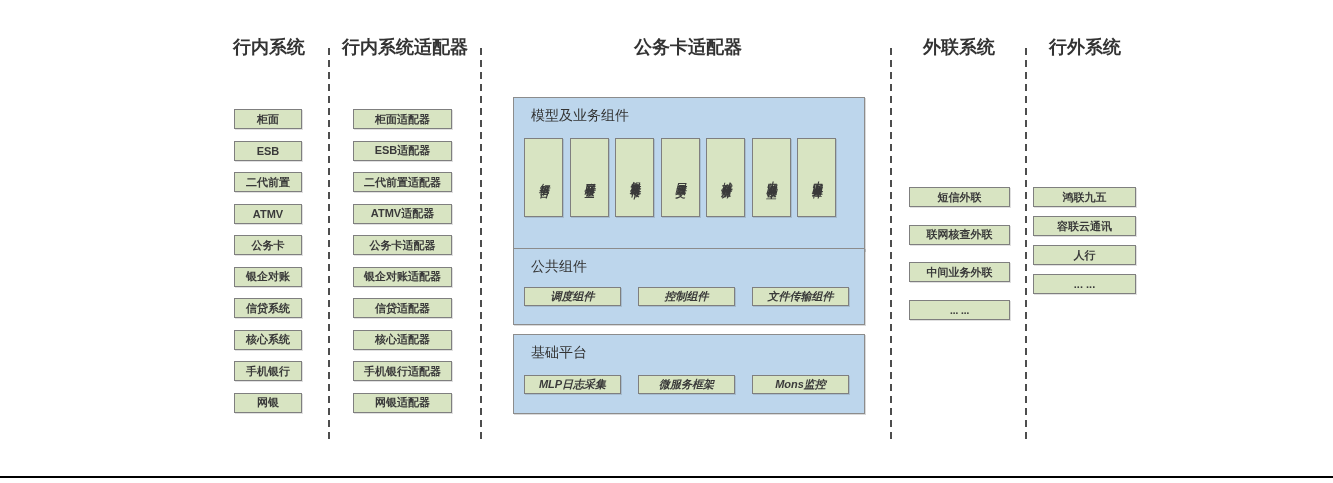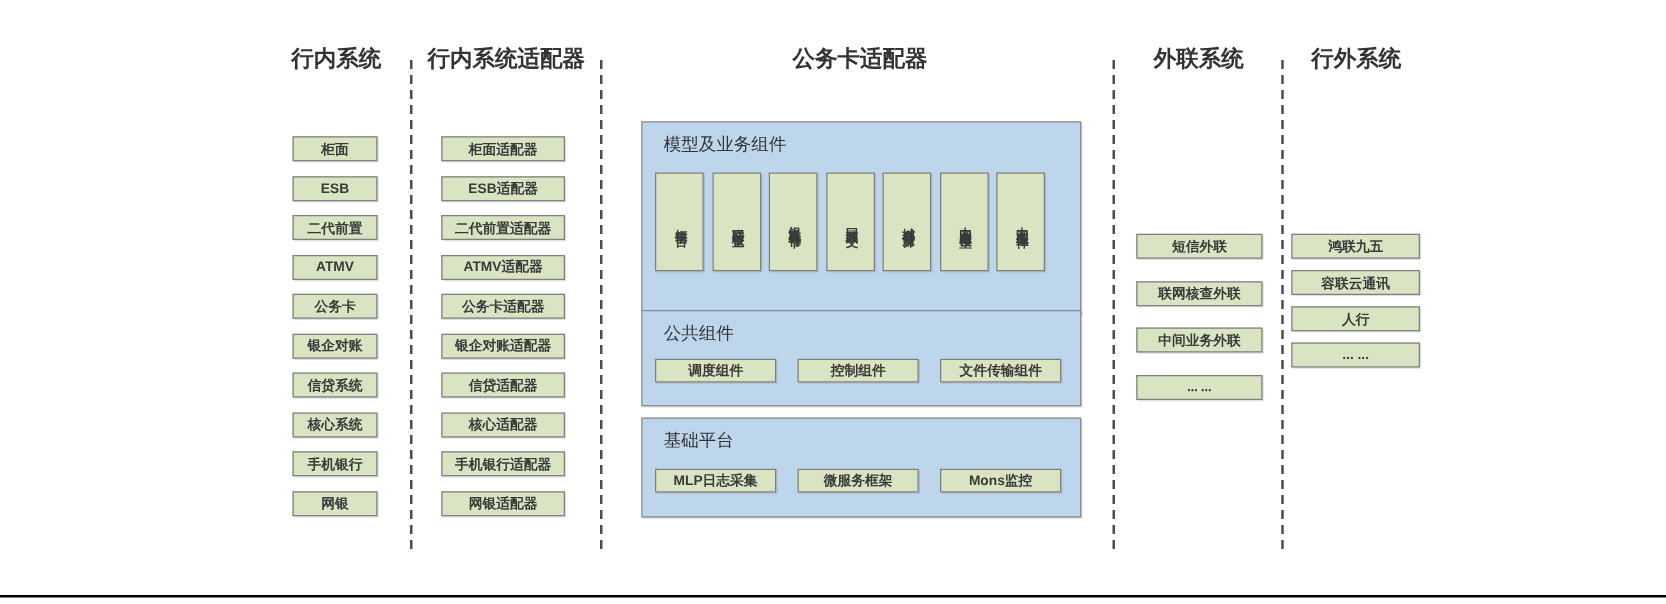--- a/index.html
+++ b/index.html
@@ -31,21 +31,21 @@
     background:var(--panel-fill); border:1px solid var(--panel-border);
     box-sizing:border-box; box-shadow:1px 1px 0 rgba(0,0,0,0.15);
   }
   .panel-model  { top:97px;  height:154px; }
   .panel-common { top:248px; height:77px;padding-left:48px; }
   .panel-base   { top:334px; height:80px; }
   .panel-title {
     position:absolute; left:17px; top:9px; font-size:14px; color:var(--text-strong);
   }
   .hrow {
-    position:absolute; left:10px; display:flex; flex-direction:row;
+    position:absolute; left:10px; display:flex; flex-direction:row;font-style:italic;
   }
   .row-model  { top:40px; column-gap:6.5px; }
   .row-common { top:38px; column-gap:17px; }
   .row-base   { top:40px; column-gap:17px;align-items:center; }
   .vbox {
     width:39px; height:79px; background:var(--box-fill); border:1px solid var(--box-border);
     display:flex; align-items:center; justify-content:center;
     writing-mode:vertical-rl; text-orientation:upright;
     font-size:10px; font-weight:bold; color:var(--text); letter-spacing:1.5px;
     line-height:1; flex:0 0 auto; box-sizing:border-box;

